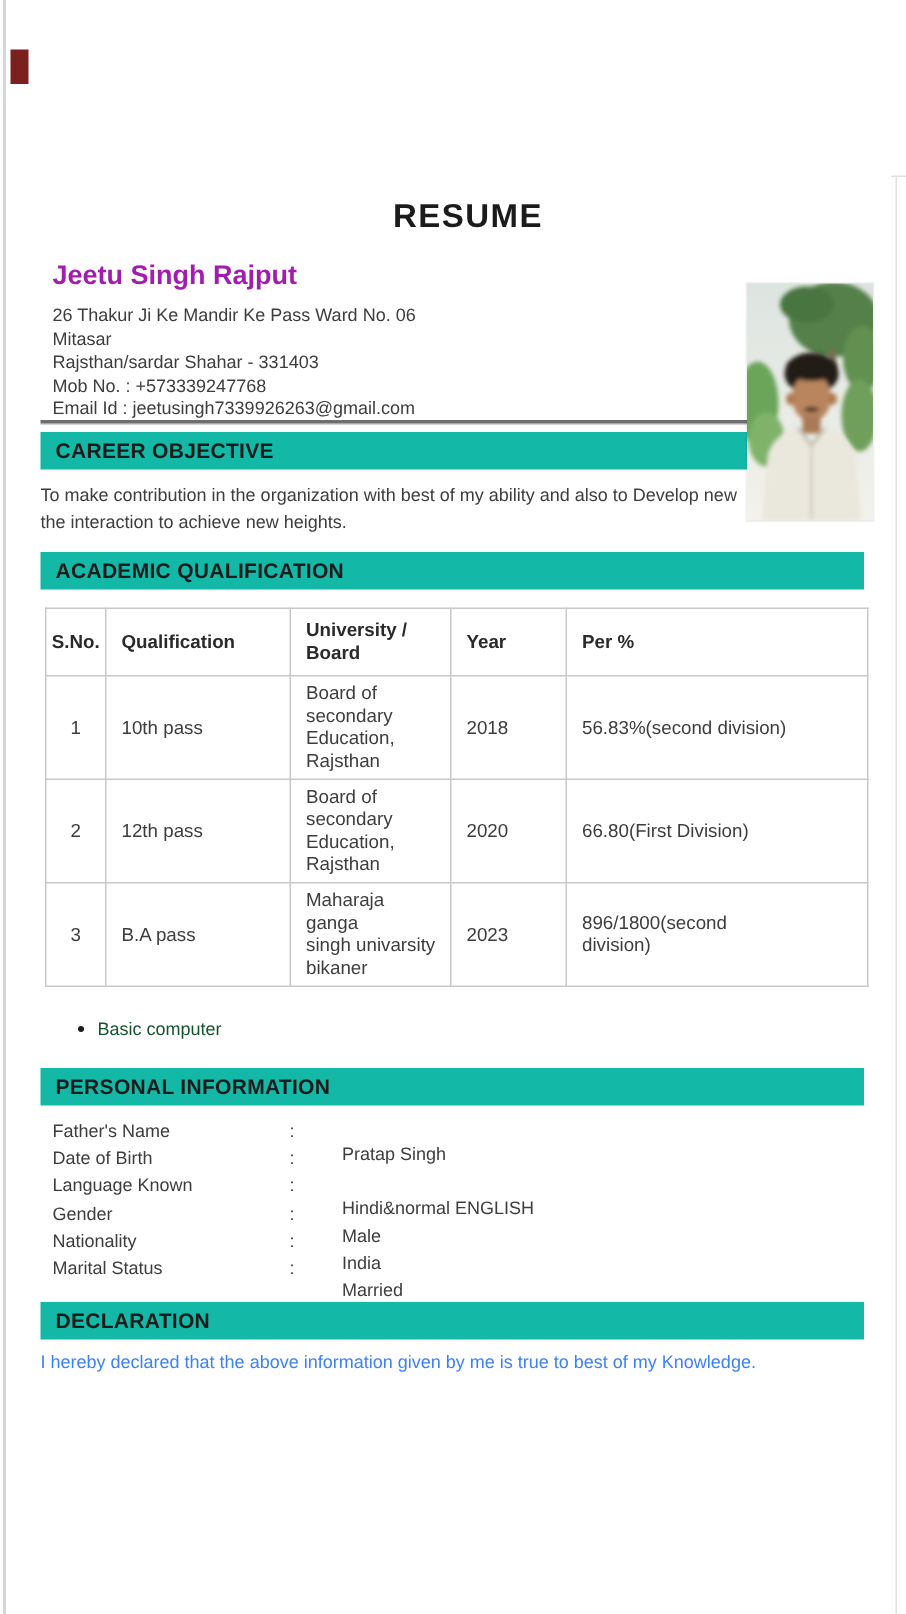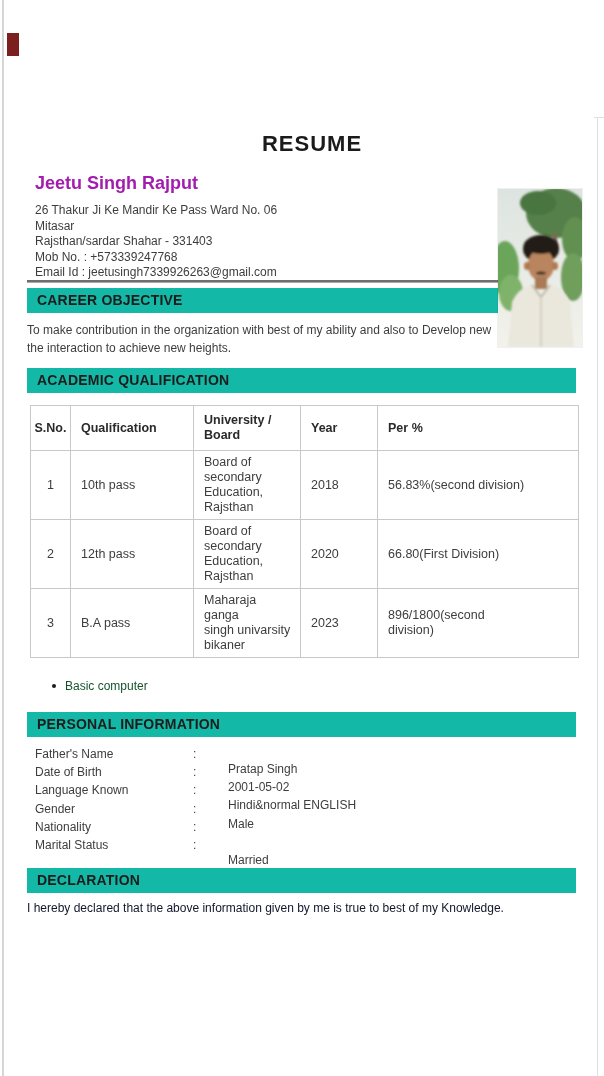--- a/index.html
+++ b/index.html
@@ -93,21 +93,21 @@
   .pi {
     position: absolute; left: 35px; top: 745px; width: 480px;
     font-size: 12px; color: #3d3d3d;
   }
   .pi-row { display: flex; height: 18.2px; align-items: center; }
   .pi-label { width: 158px; flex: 0 0 auto; }
   .pi-colon { width: 35px; flex: 0 0 auto; }
   .pi-value { flex: 1; margin-top: 30px; }
   .decl-text {
     position: absolute; left: 27px; top: 900px; width: 560px;
-    font-size: 12px; line-height: 17px; color: #0f172a;
+    font-size: 12px; line-height: 17px; color: #3b82f6;
   }
 </style>
 </head>
 <body>
 
 <div class="page">
 
   <div class="edge-left"></div>
   <div class="edge-right"></div>
   <div class="edge-right-top"></div>
@@ -233,35 +233,35 @@
   <div class="bar bar-personal">PERSONAL INFORMATION</div>
   <div class="pi">
     <div class="pi-row">
       <span class="pi-label">Father's Name</span>
       <span class="pi-colon">:</span>
       <span class="pi-value">Pratap Singh</span>
     </div>
     <div class="pi-row">
       <span class="pi-label">Date of Birth</span>
       <span class="pi-colon">:</span>
-      <span class="pi-value">2001-05-02</span>
     </div>
     <div class="pi-row">
       <span class="pi-label">Language Known</span>
       <span class="pi-colon">:</span>
       <span class="pi-value">Hindi&amp;normal ENGLISH</span>
     </div>
     <div class="pi-row">
       <span class="pi-label">Gender</span>
       <span class="pi-colon">:</span>
       <span class="pi-value">Male</span>
     </div>
     <div class="pi-row">
       <span class="pi-label">Nationality</span>
       <span class="pi-colon">:</span>
+      <span class="pi-value">India</span>
     </div>
     <div class="pi-row">
       <span class="pi-label">Marital Status</span>
       <span class="pi-colon">:</span>
       <span class="pi-value">Married</span>
     </div>
   </div>
 
   <div class="bar bar-decl">DECLARATION</div>
   <div class="decl-text">I hereby declared that the above information given by me is true to best of my Knowledge.</div>

